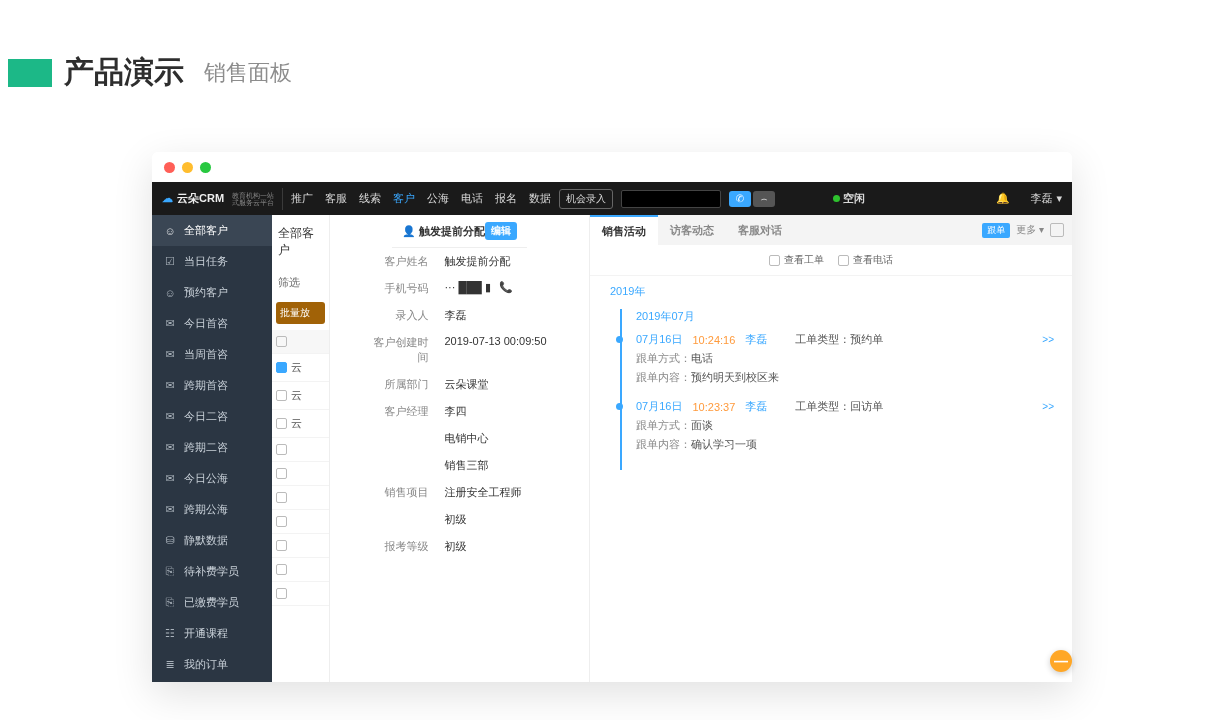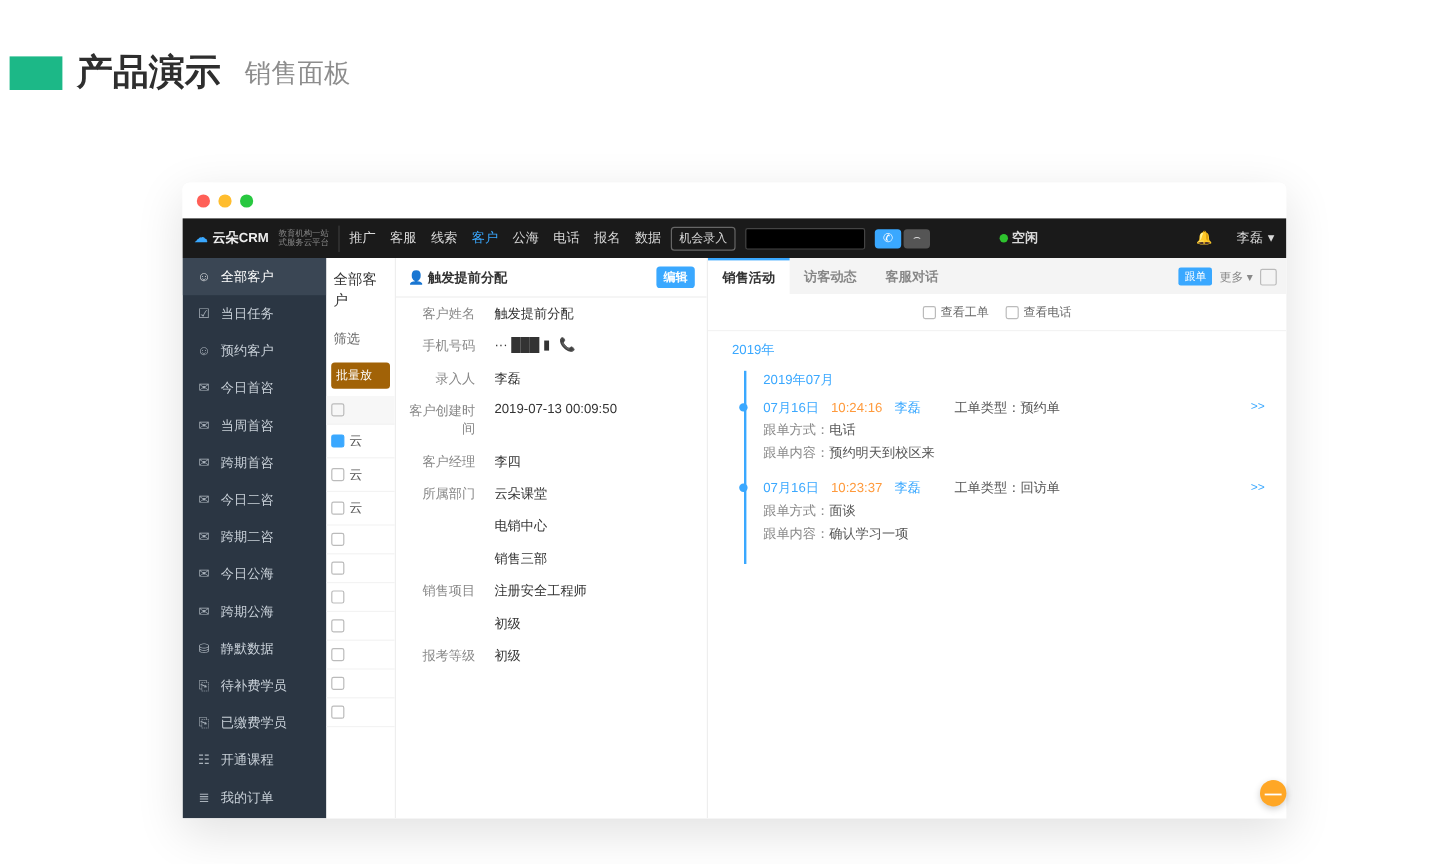--- a/index.html
+++ b/index.html
@@ -8,21 +8,21 @@
     background: #fff;
     width: 1210px;
     height: 720px;
     overflow: hidden;
     position: relative;
   }
 
   
   .page-header {
     position: absolute;
-    top: 40px;
+    top: 52px;
     left: 8px;
     display: flex;
     align-items: center;
     gap: 12px;
   }
   .green-block {
     width: 44px;
     height: 28px;
     background: #1cb887;
   }
@@ -150,20 +150,21 @@
   
   .detail-panel {
     width: 260px;
     background:#fff;
     border-right:1px solid #eee;
     font-size:11px;
     color:#333;
     overflow:hidden;
     display:flex;
     flex-direction:column;
+    align-items:center;
   }
   .detail-header {
     display:flex; align-items:center; justify-content:space-between;
     padding:7px 10px; border-bottom:1px solid #eee;
     font-size:11px; font-weight:600;
   }
   .edit-btn {
     background:#3aa8ff; color:#fff; border-radius:3px; padding:2px 6px; font-size:10px;
   }
   .detail-row { display:flex; padding:6px 10px; font-size:11px;}
@@ -178,21 +179,21 @@
     position:relative;
   }
   .timeline-tabs {
     display:flex; align-items:center; height:30px;
     background:#f4f4f4;
     font-size:11px;
     position:relative;
   }
   .timeline-tab { padding:0 12px; height:100%; display:flex; align-items:center; color:#888;}
   .timeline-tab.active { background:#fff; color:#333; border-top:2px solid #3aa8ff;}
-  .timeline-tools { margin-left:auto; display:flex; align-items:flex-end; gap:6px; padding-right:8px;}
+  .timeline-tools { margin-left:auto; display:flex; align-items:center; gap:6px; padding-right:8px;}
   .tool-badge { background:#3aa8ff; color:#fff; font-size:9px; padding:1px 5px; border-radius:2px;}
   .tool-more { color:#888; font-size:10px;}
   .tool-icon { width:14px;height:14px;border:1px solid #bbb;border-radius:2px;}
 
   .timeline-filters {
     display:flex; justify-content:center; gap:14px;
     padding:8px 12px; font-size:10px; color:#666;
     border-bottom:1px solid #f3f3f3;
   }
   .chk { width:11px;height:11px;border:1px solid #bbb;border-radius:2px;display:inline-block;margin-right:4px;vertical-align:middle;}
@@ -407,26 +408,26 @@
           </div>
           <div class="detail-row">
             <div class="detail-label">录入人</div>
             <div class="detail-value">李磊</div>
           </div>
           <div class="detail-row">
             <div class="detail-label">客户创建时间</div>
             <div class="detail-value">2019-07-13 00:09:50</div>
           </div>
           <div class="detail-row">
+            <div class="detail-label">所属部门</div>
+            <div class="detail-value">云朵课堂</div>
+          </div>
+          <div class="detail-row">
             <div class="detail-label">客户经理</div>
             <div class="detail-value">李四</div>
-          </div>
-          <div class="detail-row">
-            <div class="detail-label">所属部门</div>
-            <div class="detail-value">云朵课堂</div>
           </div>
           <div class="detail-row">
             <div class="detail-label"></div>
             <div class="detail-value">电销中心</div>
           </div>
           <div class="detail-row">
             <div class="detail-label"></div>
             <div class="detail-value">销售三部</div>
           </div>
           <div class="detail-row">

